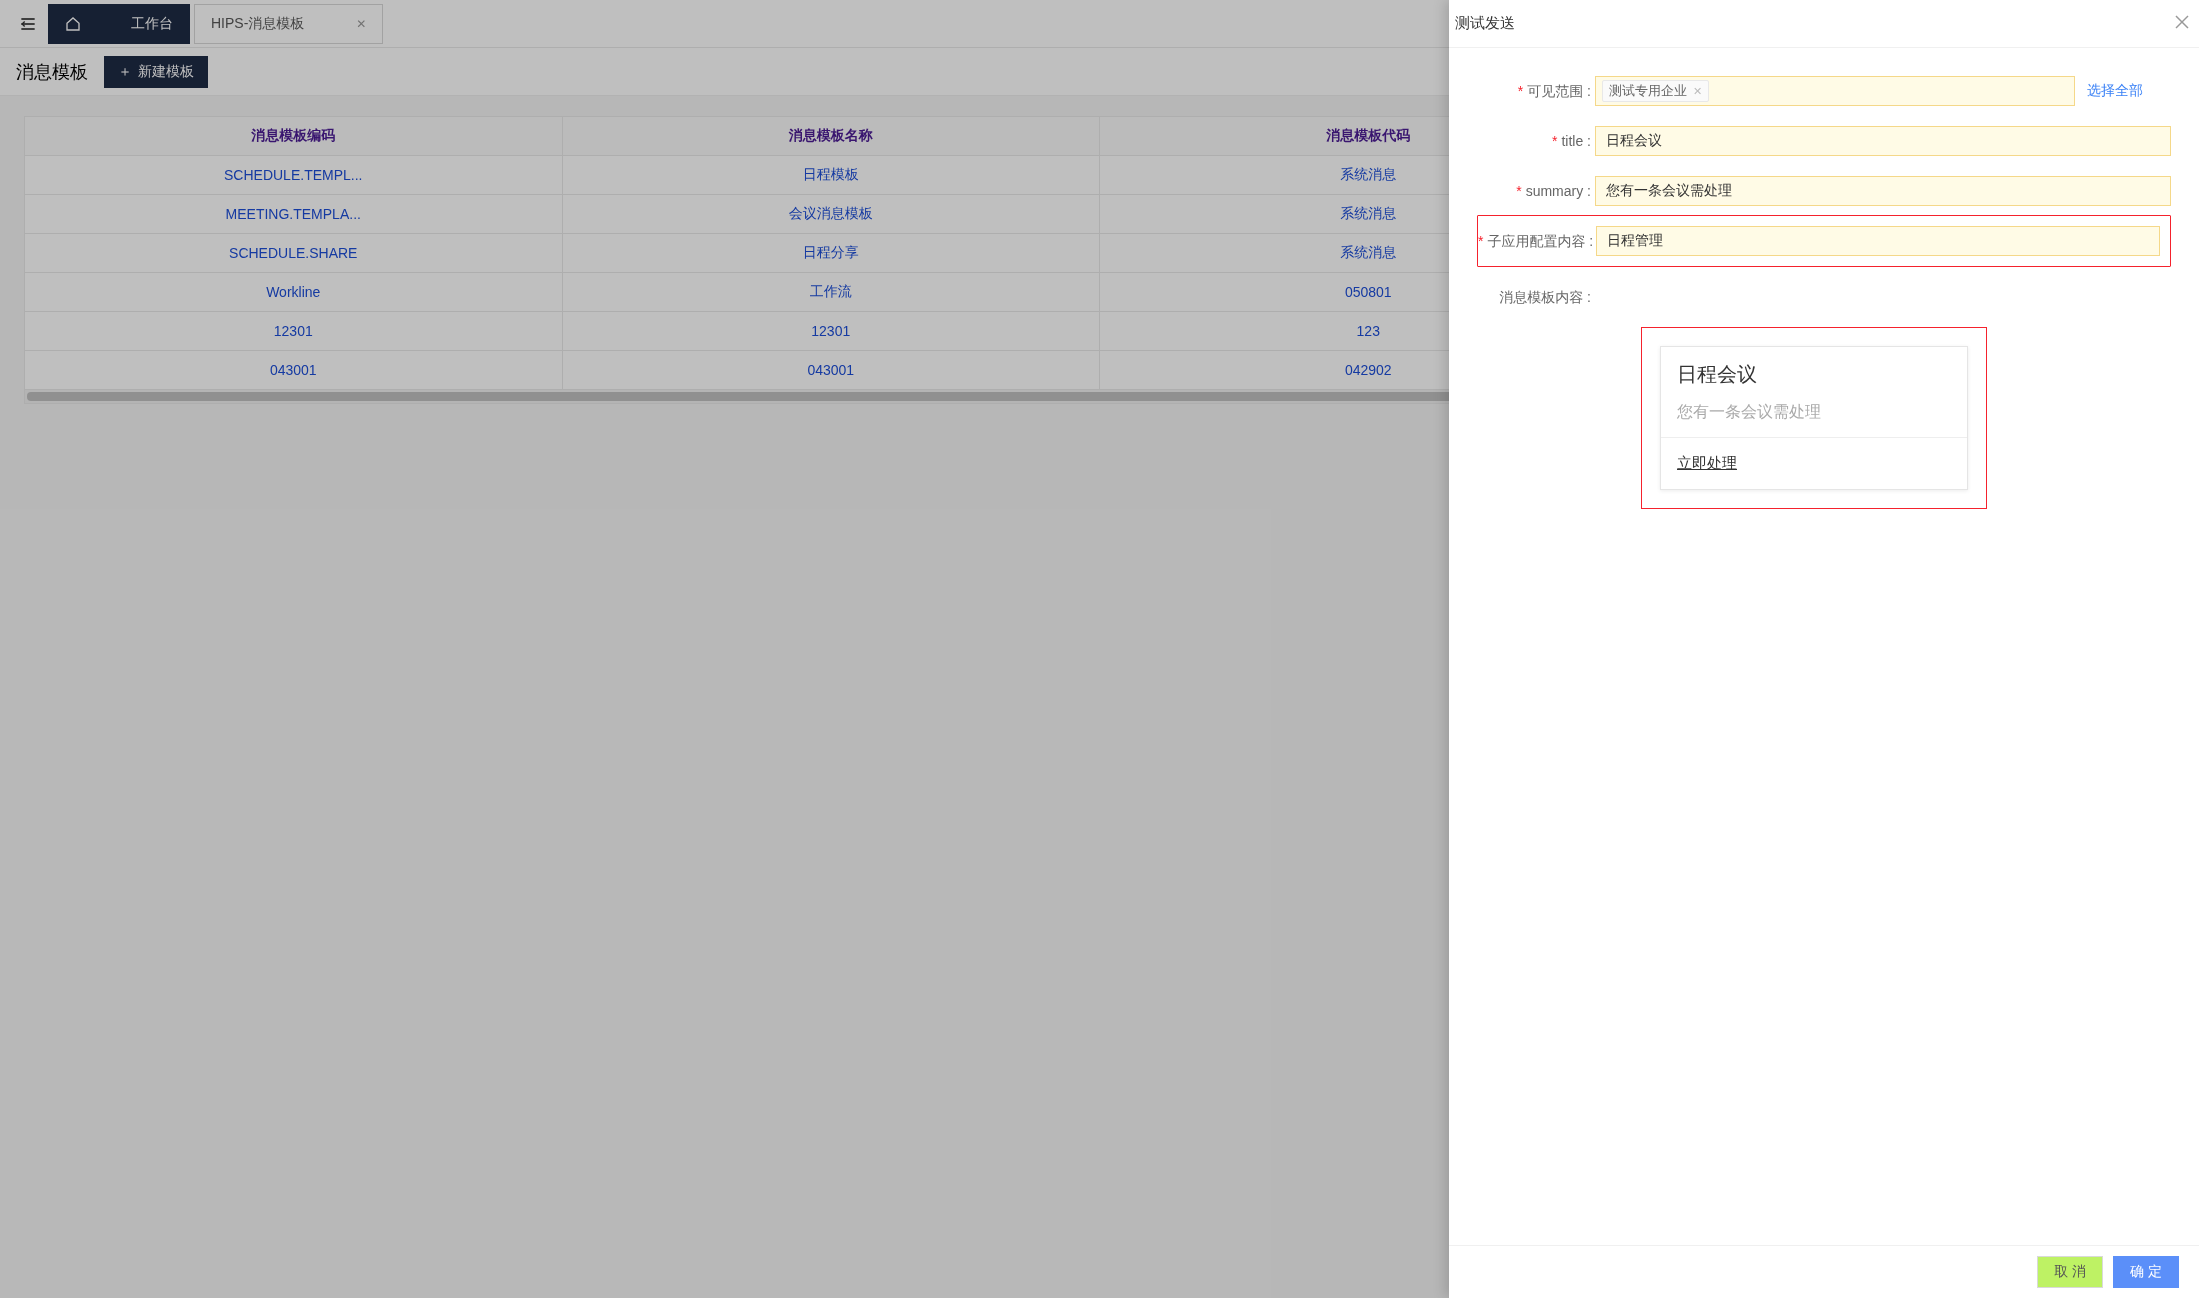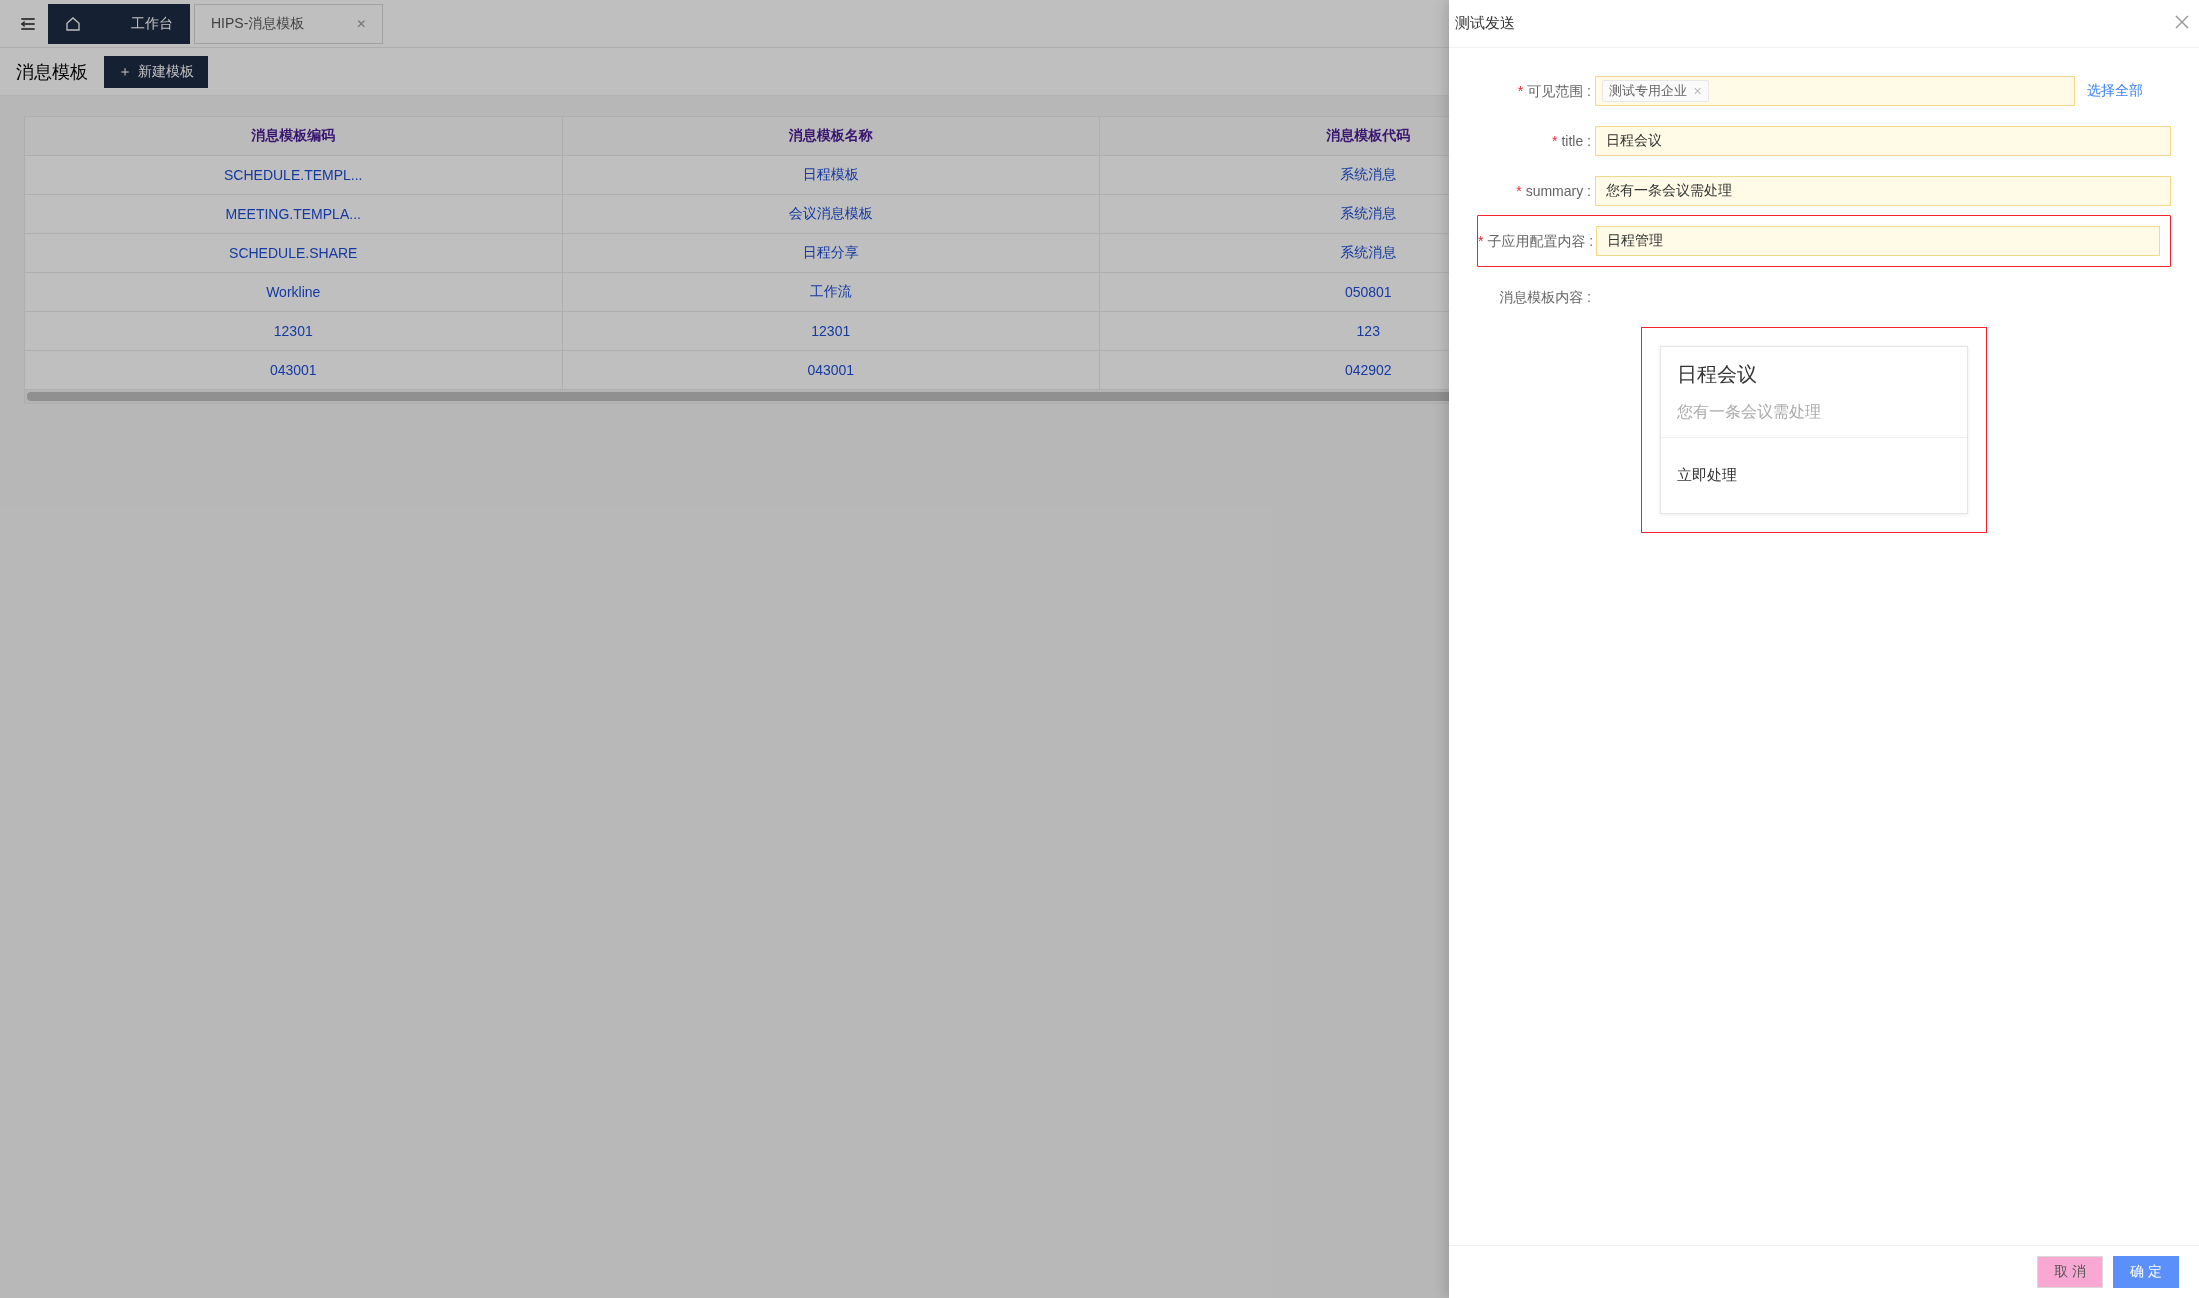--- a/index.html
+++ b/index.html
@@ -50,25 +50,25 @@
 .select-all { margin-left: 12px; color: #3b82f6; font-size: 14px; cursor: pointer; white-space: nowrap; }
 
 .row-highlight { border: 1px solid #f5222d; padding: 10px 0; margin: -11px 0 20px 0; border-radius: 1px; }
 
 
 .preview-wrap { border: 1px solid #f5222d; width: 346px; margin: 0 auto 0 164px; padding: 18px; }
 .preview-card { border: 1px solid #e5e5e5; box-shadow: 0 1px 4px rgba(0,0,0,0.08); }
 .preview-top { padding: 14px 16px; }
 .preview-title { font-size: 20px; color: #333; margin-bottom: 14px; }
 .preview-summary { font-size: 16px; color: #aaa; }
-.preview-action { border-top: 1px solid #eee; padding: 28px 16px; font-size: 15px; color: #333; cursor: pointer; }
+.preview-action { border-top: 1px solid #eee; padding: 16px 16px; font-size: 15px; color: #333; cursor: pointer; text-decoration: underline; }
 
 
 .drawer-footer { border-top: 1px solid #f0f0f0; padding: 10px 20px; display: flex; justify-content: flex-end; gap: 10px; }
-.btn { height: 32px; padding: 0 16px; border: 1px solid #d9d9d9; background: #f9a8d4; cursor: pointer; font-size: 14px; color: #555; }
+.btn { height: 32px; padding: 0 16px; border: 1px solid #d9d9d9; background: #bef264; cursor: pointer; font-size: 14px; color: #555; }
 .btn.primary { background: #5b8ff9; border-color: #5b8ff9; color: #fff; }
 </style>
 </head>
 <body>
 <div class="app">
 
   <div class="topbar">
     <div class="menu-toggle">
       <svg width="20" height="20" viewBox="0 0 24 24" fill="none" stroke="#333" stroke-width="2">
           <line x1="4" y1="6" x2="20" y2="6"></line>

